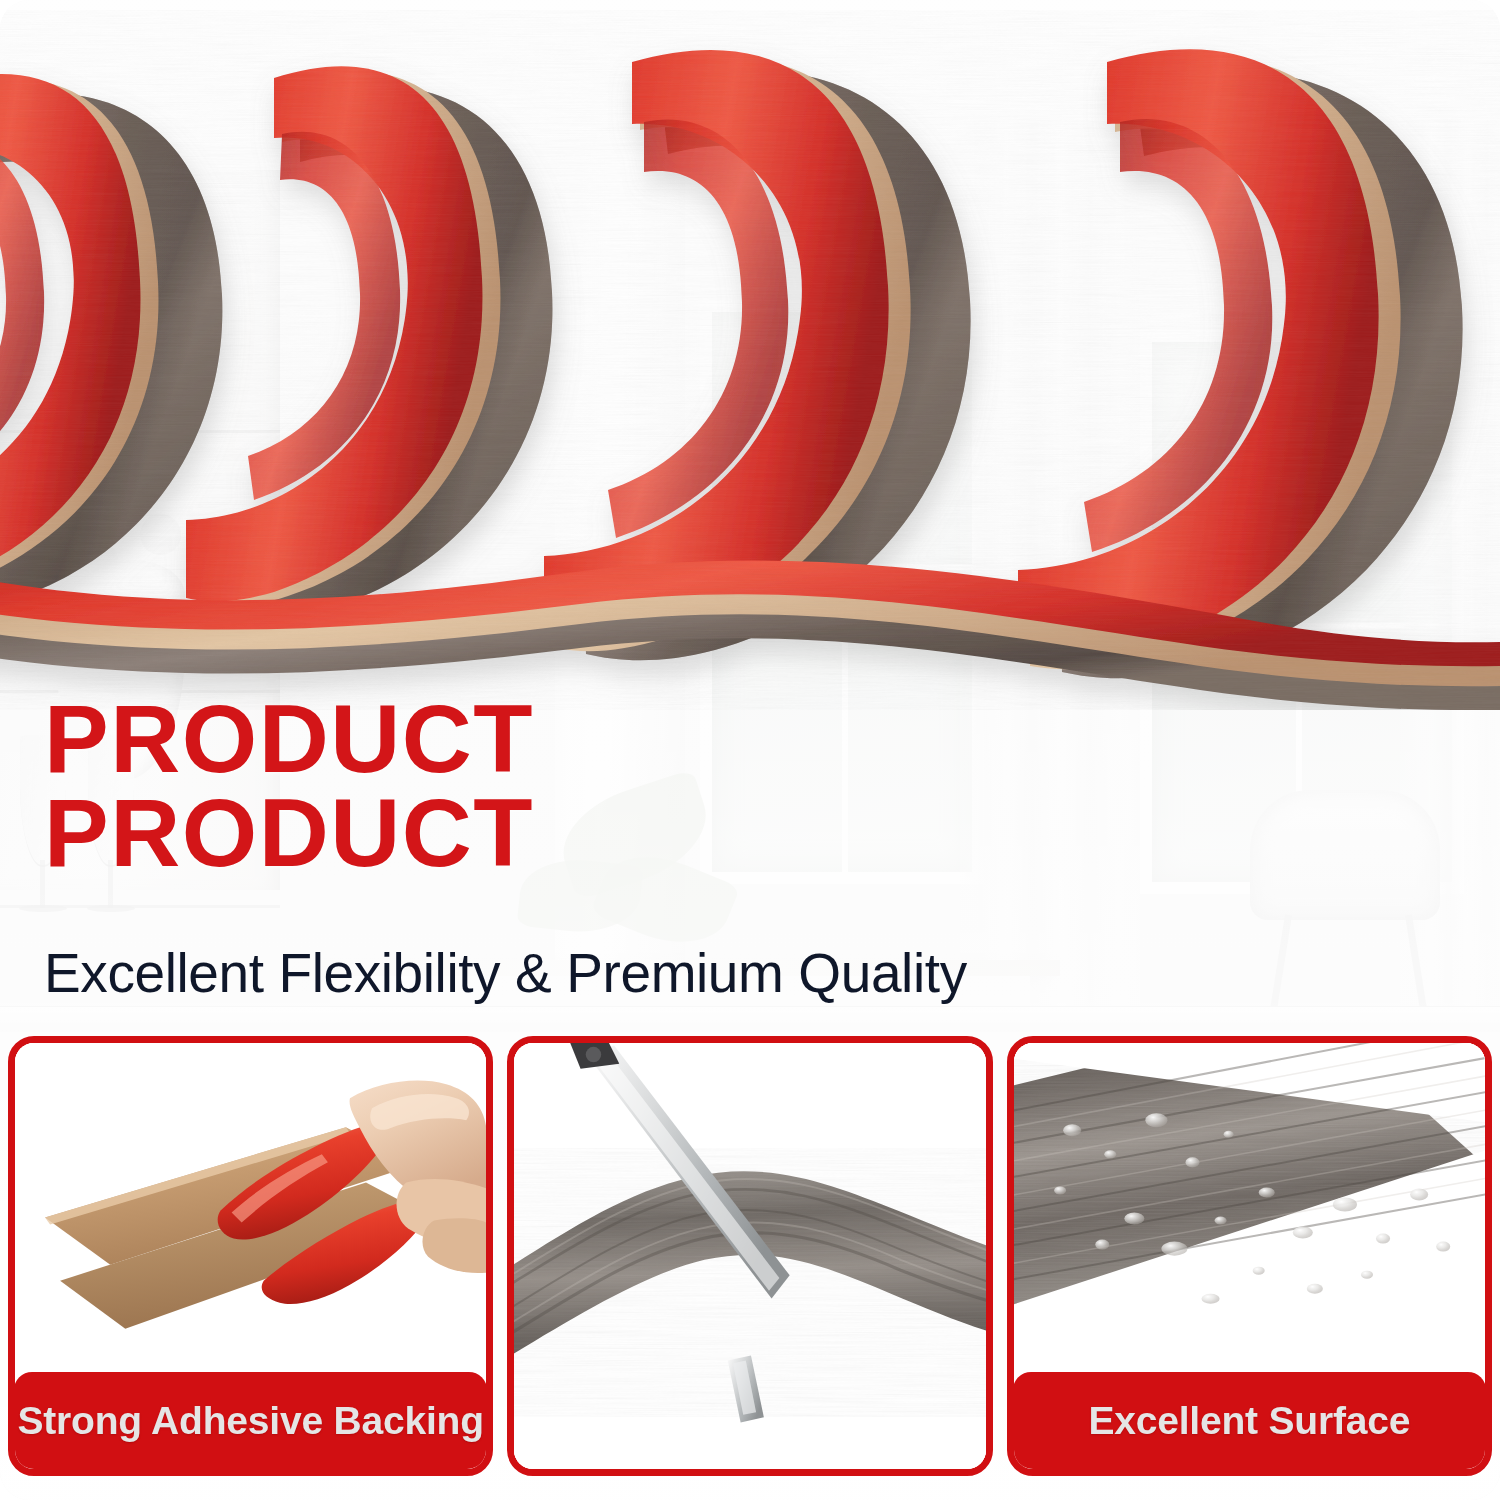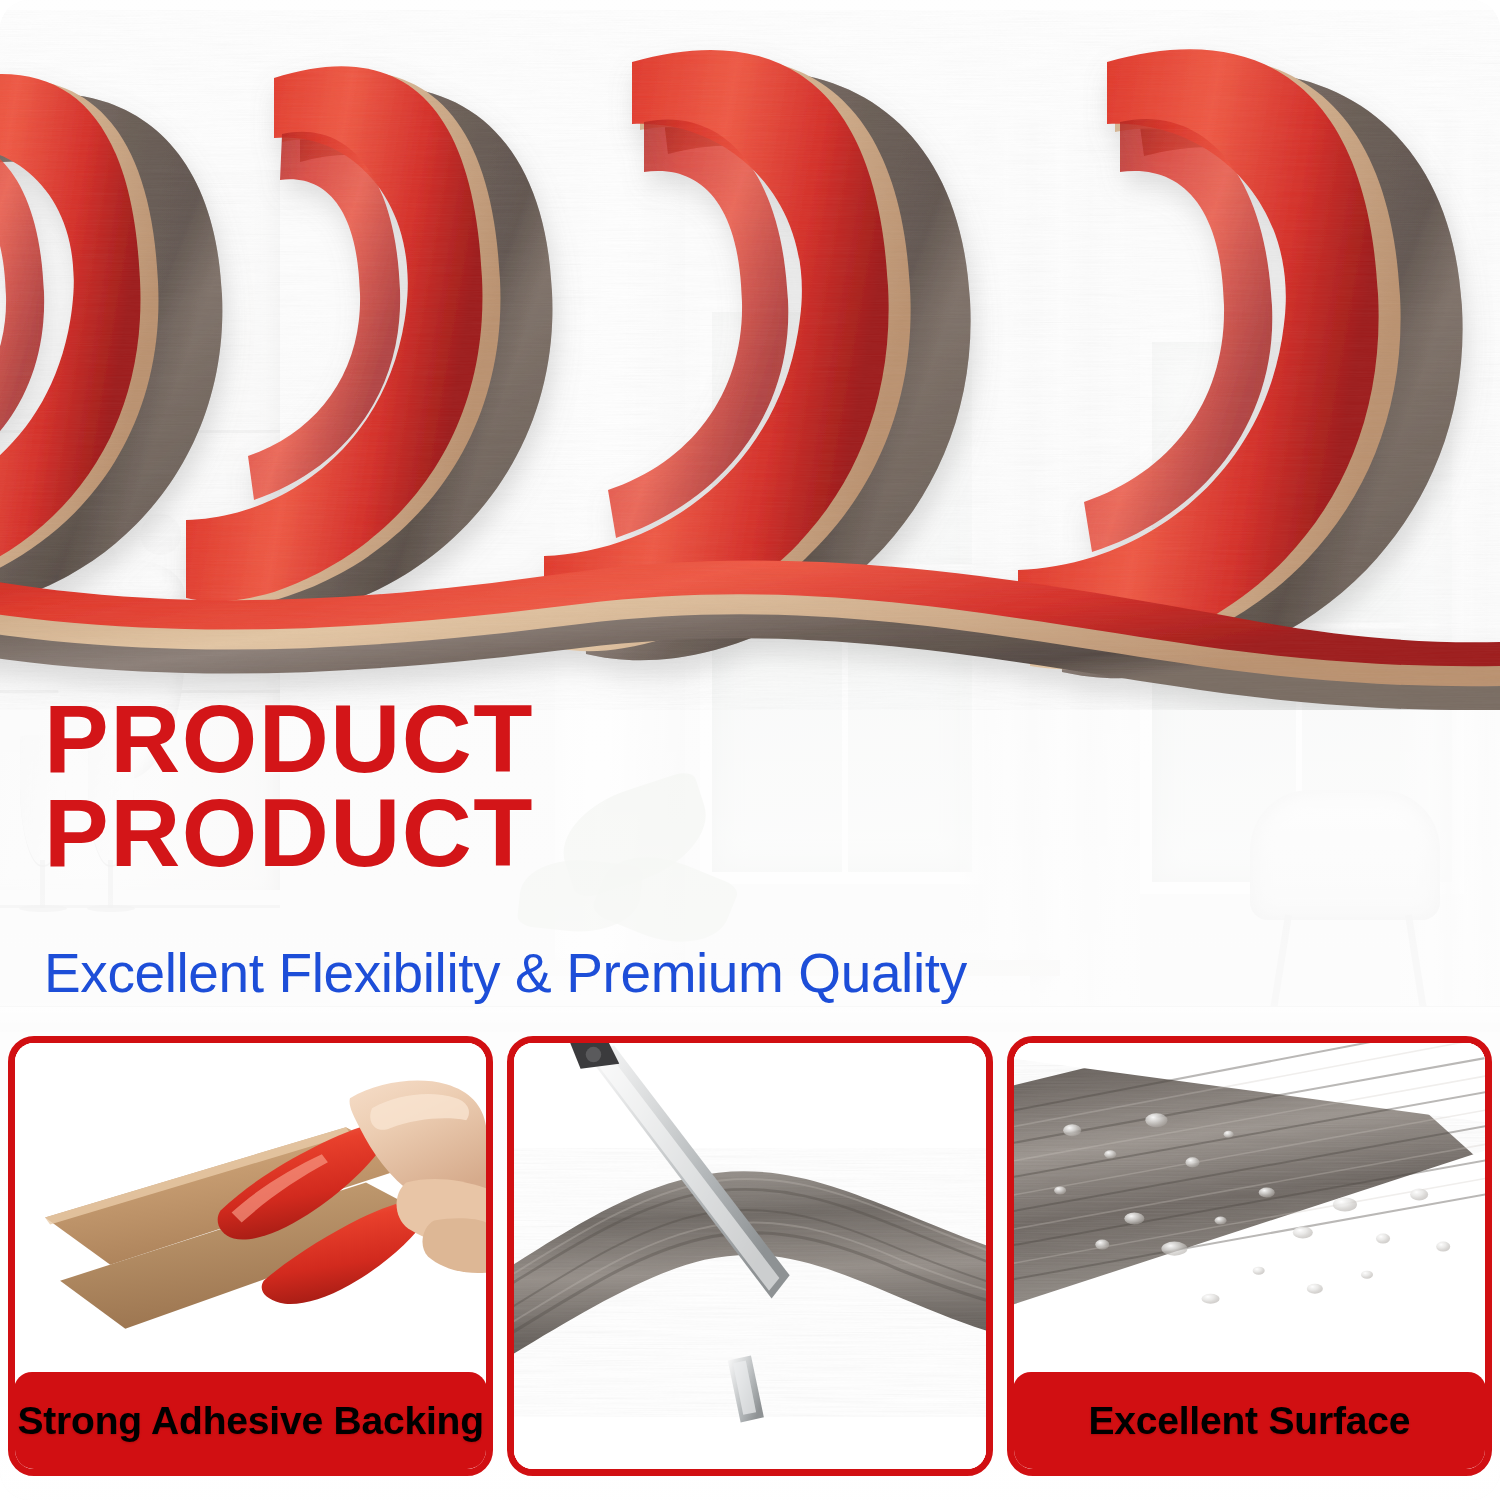--- a/index.html
+++ b/index.html
@@ -181,21 +181,21 @@
   }
   .subtitle {
     position: absolute;
     left: 44px; top: 941px;
     z-index: 6;
     margin: 0;
     font-family: "Liberation Sans", sans-serif;
     font-weight: normal;
     font-size: 55px;
     letter-spacing: -0.4px;
-    color: #1d4ed8;
+    color: #0f172a;
     white-space: nowrap;
   }
 
   
   .panels {
     position: absolute;
     left: 0; top: 1036px;
     width: 1500px; height: 440px;
     z-index: 6;
     display: flex;
@@ -218,21 +218,21 @@
     position: relative;
     flex: 1 1 auto;
     overflow: hidden;
     background: #ffffff;
   }
   .panel-photo svg { display: block; width: 100%; height: 100%; }
 
   .panel-caption {
     flex: 0 0 98px;
     background: #d10f12;
-    color: #000000;
+    color: #e5e5e5;
     display: flex;
     align-items: center;
     justify-content: center;
     font-family: "Liberation Sans", sans-serif;
     font-weight: bold;
     font-size: 39px;
     letter-spacing: -0.2px;
     border-radius: 18px 18px 14px 14px;
     margin: 0 -1px -1px -1px;
     text-shadow: 0 1px 2px rgba(120,0,0,.35);

